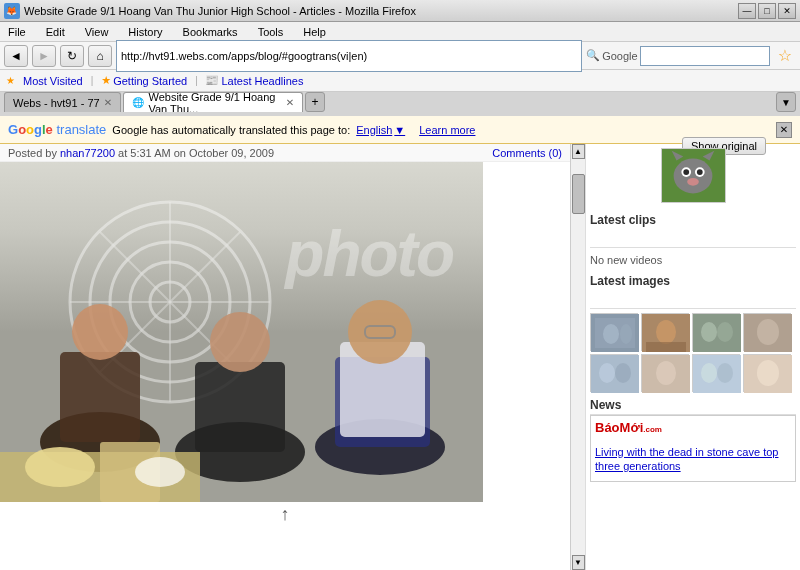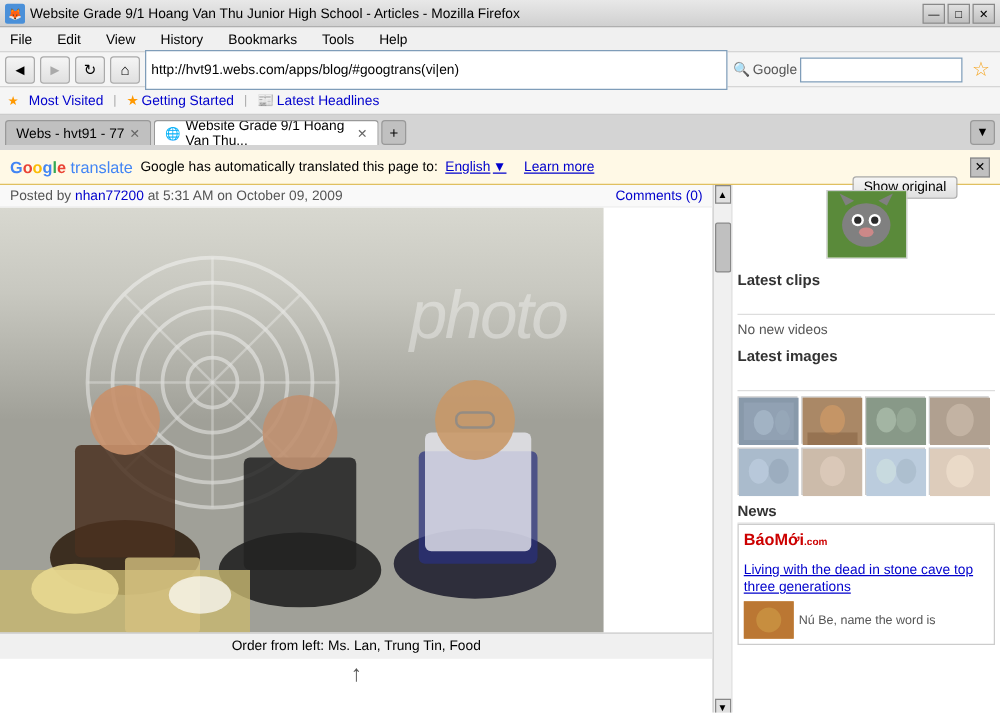--- a/index.html
+++ b/index.html
@@ -113,22 +113,22 @@
       cursor: pointer;
       display: flex; align-items: center; gap: 2px;
     }
     .bookmark-star { color: #f90; font-size: 10px; }
 
     
     .tabs-bar {
       background: #d4d4d4;
       height: 24px;
       display: flex;
-      align-items: center;
-      padding: 14px 4px;
+      align-items: flex-start;
+      padding: 0 4px;
       gap: 2px;
     }
     .tab {
       height: 20px;
       background: #c0c0c0;
       border: 1px solid #999;
       border-bottom: none;
       border-radius: 3px 3px 0 0;
       padding: 0 8px;
       display: flex;
@@ -372,22 +372,22 @@
       position: absolute;
       top: 30px;
       left: 60px;
       opacity: 0.6;
     }
     
     .photo-word {
       position: absolute;
       top: 55px;
       right: 30px;
-      font-size: 54px;
-      font-weight: normal;
+      font-size: 64px;
+      font-weight: bold;
       color: rgba(255,255,255,0.35);
       font-style: italic;
       letter-spacing: -2px;
     }
     
     .protect-overlay {
       position: absolute;
       bottom: 65px;
       left: 5px;
       font-size: 24px;
@@ -550,21 +550,20 @@
         <svg style="position:absolute;bottom:0;left:0;" width="483" height="80">
           <rect x="0" y="30" width="200" height="50" fill="#c8b870" opacity="0.8"></rect>
 
           <ellipse cx="60" cy="45" rx="35" ry="20" fill="#e8d890" opacity="0.9"></ellipse>
 
           <rect x="100" y="20" width="60" height="60" fill="#d4c080" opacity="0.8" rx="3"></rect>
           <ellipse cx="160" cy="50" rx="25" ry="15" fill="#ffffff" opacity="0.7"></ellipse>
         </svg>
 
       </div>
-      <div class="photo-caption">Order from left: Ms. Lan, Trung Tin, Food</div>
 
       <div style="text-align:center;font-size:18px;color:#555;padding:2px;">↑</div>
     </div>
   </div>
 
   <div class="scrollbar-area">
     <div style="width:13px;height:15px;background:#e0e0e0;border:1px solid #888;display:flex;align-items:center;justify-content:center;font-size:8px;">▲</div>
     <div class="scrollbar-thumb-v"></div>
     <div style="margin-top:auto;width:13px;height:15px;background:#e0e0e0;border:1px solid #888;display:flex;align-items:center;justify-content:center;font-size:8px;">▼</div>
   </div>
@@ -649,24 +648,15 @@
         </svg>
       </div>
     </div>
 
     <div class="news-title">News</div>
     <div class="baomoi-box">
       <div class="baomoi-logo">
         <span style="color:#cc0000;font-size:13px;">Báo</span><span style="color:#cc0000;font-size:13px;">Mới</span><span style="font-size:8px;color:#cc0000;">.com</span>
       </div>
       <div class="news-article-title">Living with the dead in stone cave top three generations</div>
-      <div style="display:flex;align-items:center;gap:4px;">
-        <div style="width:40px;height:30px;background:#cc8844;flex-shrink:0;">
-          <svg width="40" height="30">
-              <rect width="40" height="30" fill="#bb7733"></rect>
-              <ellipse cx="20" cy="15" rx="10" ry="10" fill="#cc9944" opacity="0.7"></ellipse>
-            </svg>
-        </div>
-        <div class="news-article-partial">Nú Be, name the word is</div>
-      </div>
     </div>
   </div>
 </div>
 
 </body></html>

